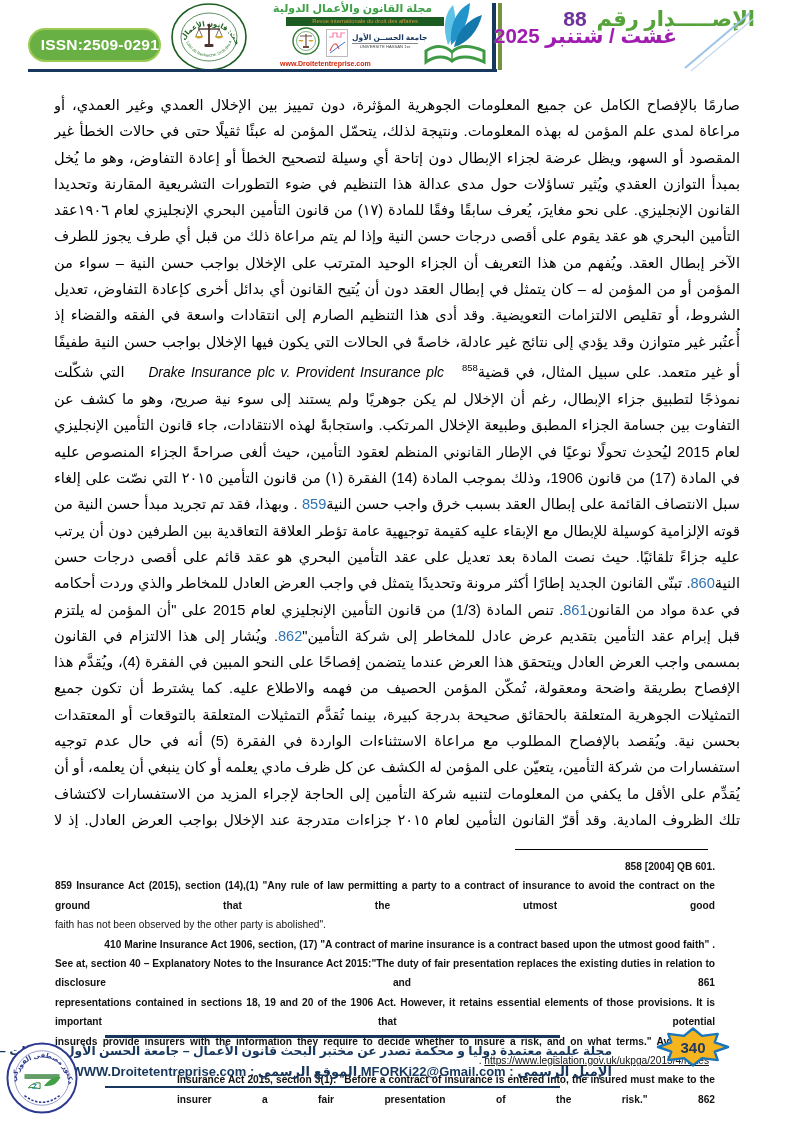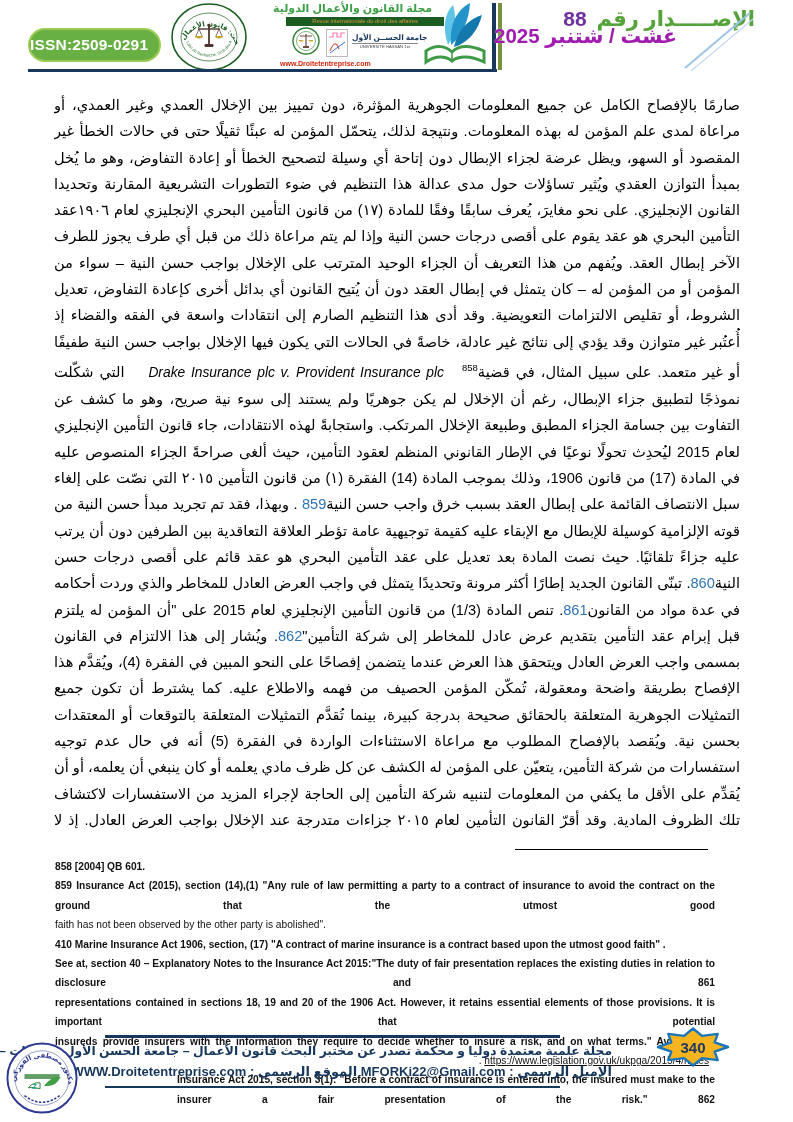--- a/index.html
+++ b/index.html
@@ -2,21 +2,21 @@
 <html lang="ar"><head>
 <meta charset="utf-8">
 <style>
   html,body{margin:0;padding:0;background:#fff;}
   .page{position:relative;width:793px;height:1122px;background:#fff;overflow:hidden;
         font-family:"Liberation Sans","DejaVu Sans",sans-serif;}
 
   
   .issn-pill{position:absolute;left:28px;top:28px;width:133px;height:34px;box-sizing:border-box;
      background:#69b044;border:2px solid #9ccb54;border-radius:18px;color:#fff;font-weight:bold;
-     font-size:15.5px;text-align:left;line-height:30px;letter-spacing:.2px;}
+     font-size:15.5px;text-align:right;line-height:30px;letter-spacing:.2px;}
   .lab-logo{position:absolute;left:170px;top:2px;width:78px;height:70px;}
   .journal-logo{position:absolute;left:268px;top:3px;width:224px;height:68px;}
   .jl-title{position:absolute;top:-1px;left:5px;width:190px;text-align:left;color:#3fa047;
      font-weight:bold;font-size:11px;white-space:nowrap;}
   .jl-band{position:absolute;top:14px;left:18px;width:158px;height:9px;background:#1c5b22;
      color:#d79b3c;font-size:5.8px;line-height:9px;text-align:center;white-space:nowrap;overflow:hidden;}
   .jl-minilogo{position:absolute;top:24px;left:24px;}
   .jl-chart{position:absolute;top:26px;left:58px;}
   .jl-univ{position:absolute;top:30px;left:84px;width:66px;text-align:center;}
   .jl-univ-ar{color:#17375d;font-size:7.5px;font-weight:bold;white-space:nowrap;}
@@ -41,21 +41,21 @@
   .seg-normal{}
   .seg-ref{color:#2e74b5;}
   .seg-sup{font-size:9.5px;vertical-align:super;unicode-bidi:isolate;}
   .seg-italic-en{unicode-bidi:isolate;direction:ltr;font-style:italic;font-size:13.8px;margin:0 18px;}
 
   
   .fn-sep{position:absolute;left:515px;top:849px;width:193px;border-top:1.8px solid #000;}
   .footnotes{position:absolute;left:55px;top:857px;width:660px;color:#111;
      font-size:10.2px;line-height:19.4px;}
   .fn-line{white-space:normal;}
-  .fn-b{font-weight:bold;}
+  .fn-b{font-weight:bold;text-align:right;}
   .fn-just{text-align:justify;text-align-last:justify;font-weight:bold;}
   .fn-right{text-align:right;padding-right:6px;}
   .fn-link{text-decoration:underline;}
 
   
   .footer-block{position:absolute;left:100px;top:1030px;width:512px;}
   .f-rule{height:2.6px;background:#17375d;width:455px;margin-left:5px;}
   .f-rule.top{margin-top:5px;}
   .f-rule.bottom{margin-top:7px;}
   .f-line1{margin-top:6px;text-align:center;color:#17375d;font-weight:bold;font-size:12.3px;

